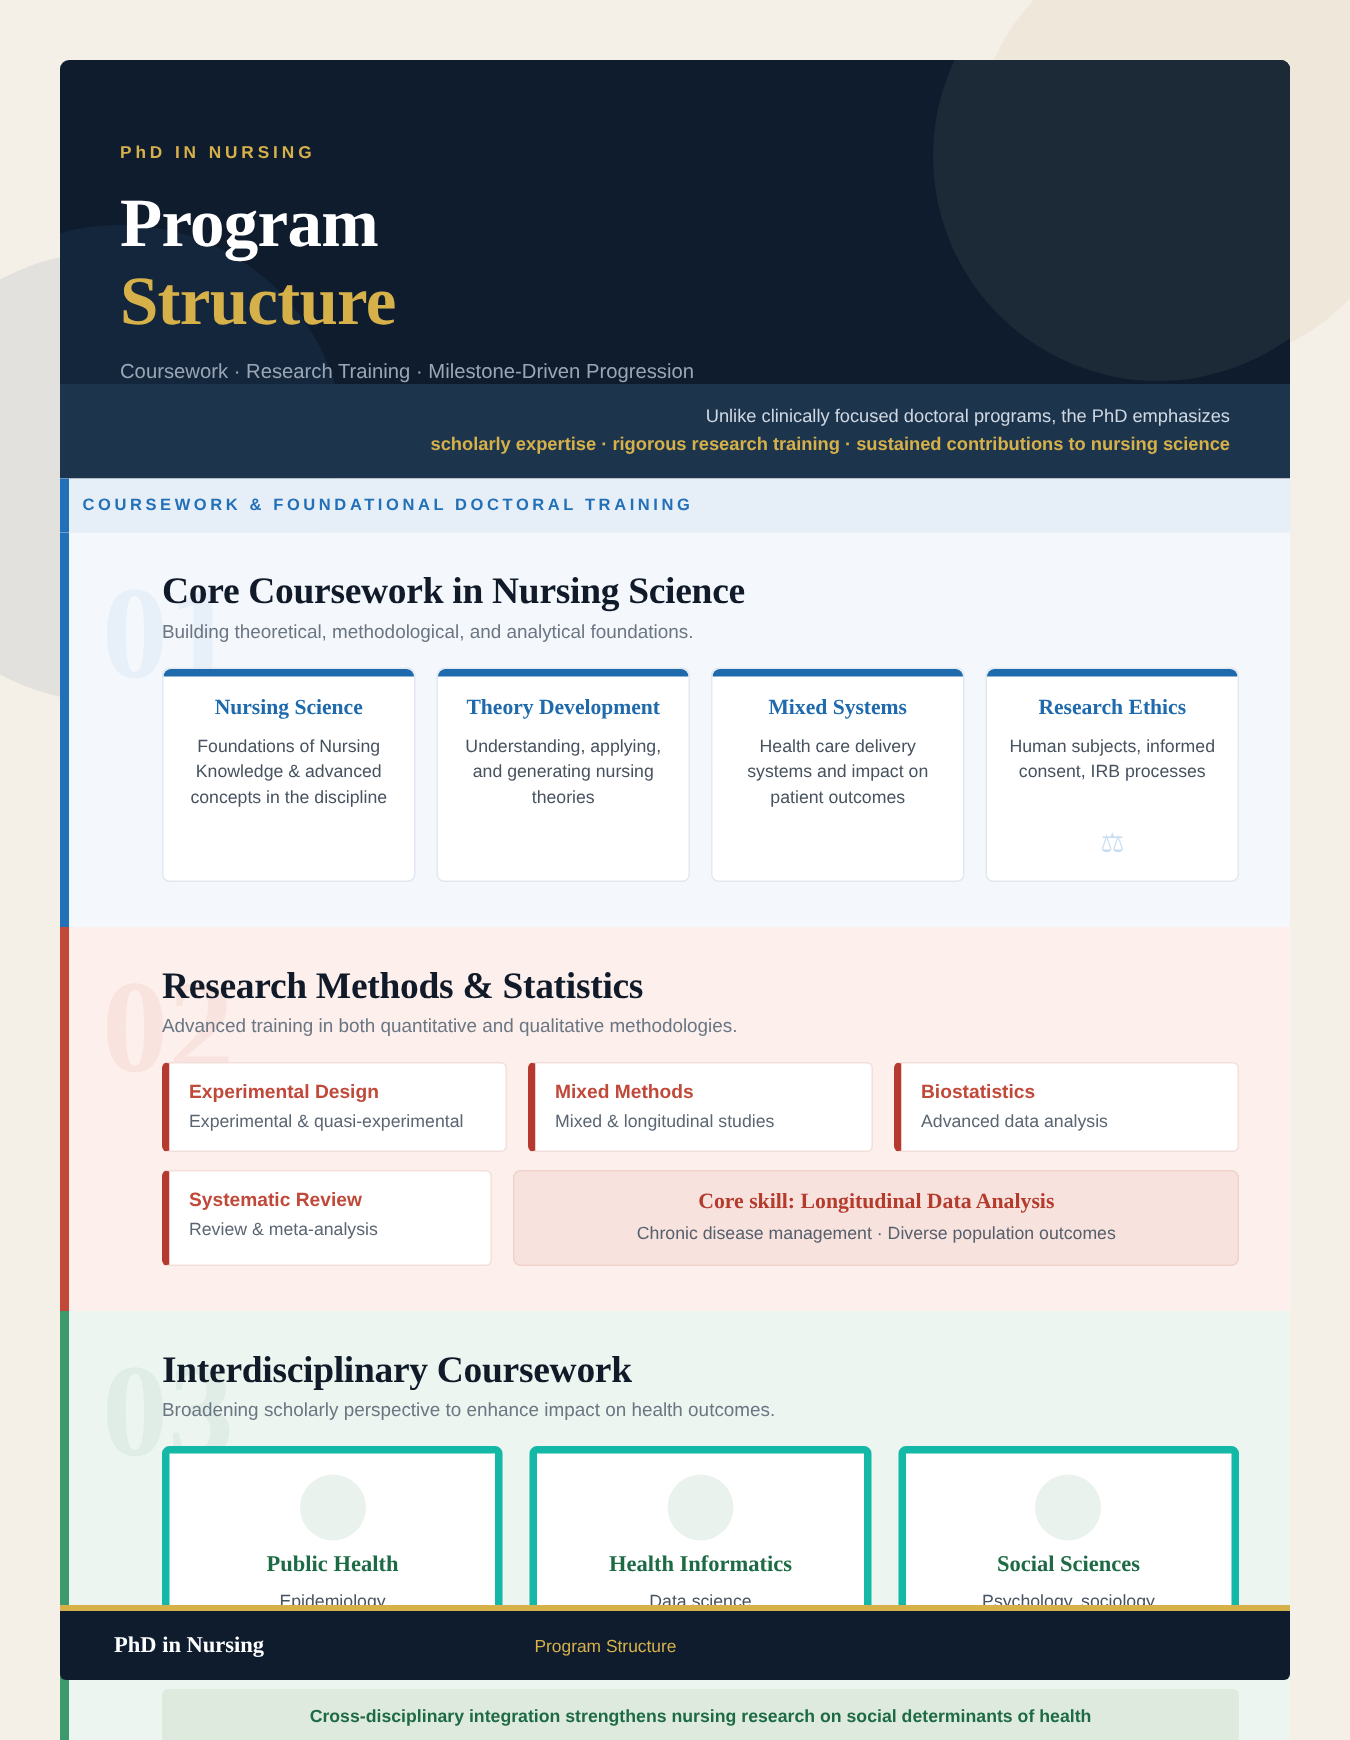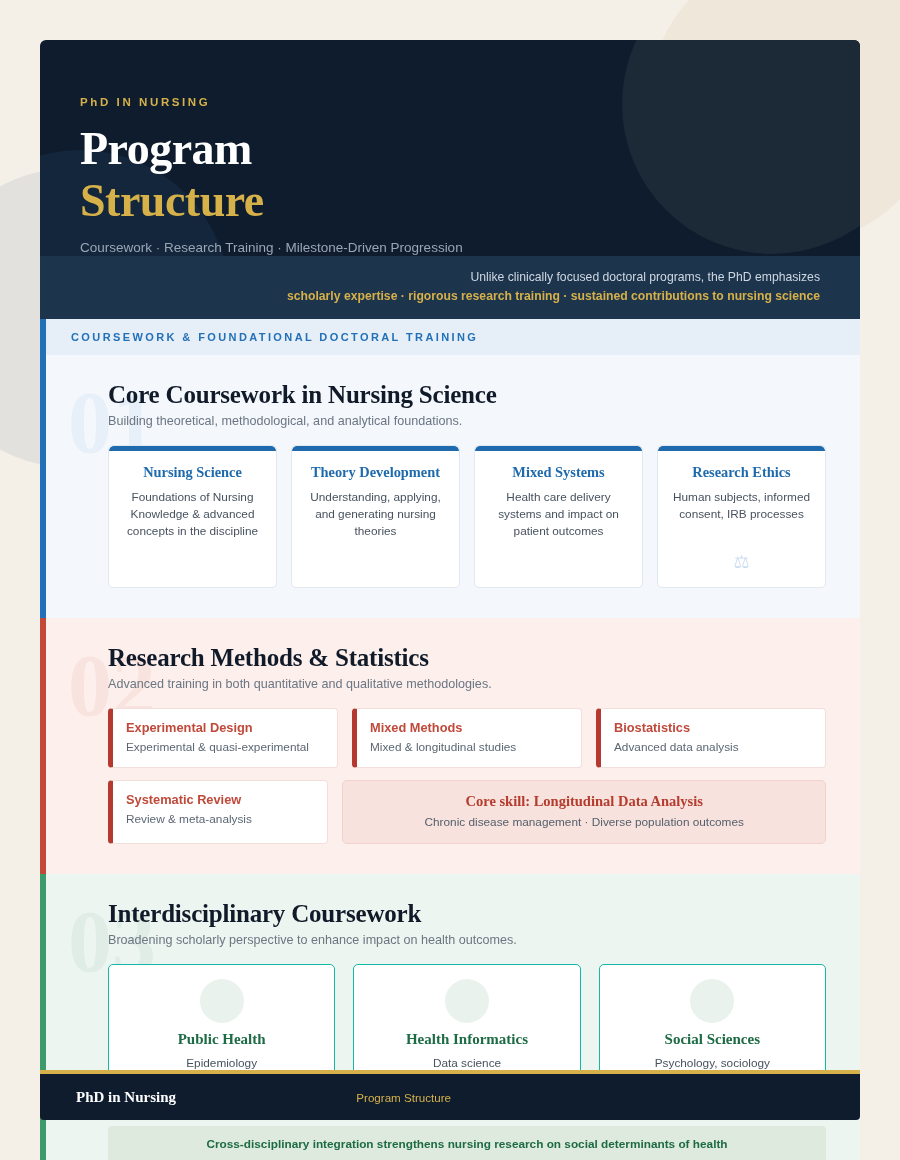--- a/index.html
+++ b/index.html
@@ -123,21 +123,21 @@
   }
   .subbanner-line2 {
     color: #d6b14a;
     font-size: 12.2px;
     font-weight: bold;
   }
 
   
   .band-head {
     background: #e6eef7;
-    padding: 12px 0 12px 25px;
+    padding: 12px 0 12px 9px;
     border-left: 6px solid #2270b8;
   }
   .band-head-text {
     color: #2270b8;
     font-size: 11px;
     font-weight: bold;
     letter-spacing: 2.4px;
   }
 
   
@@ -275,21 +275,21 @@
   
   .inter-grid {
     display: flex;
     gap: 18px;
     margin-top: 17px;
   }
   .i-card {
     flex: 1;
     position: relative;
     background: #ffffff;
-    border: 1px solid #14b8a6;
+    border: 5px solid #14b8a6;
     border-radius: 5px;
     padding: 14px 14px 18px 14px;
     height: 146px;
     text-align: center;
     overflow: hidden;
   }
   .i-bubble {
     width: 44px;
     height: 44px;
     border-radius: 50%;

